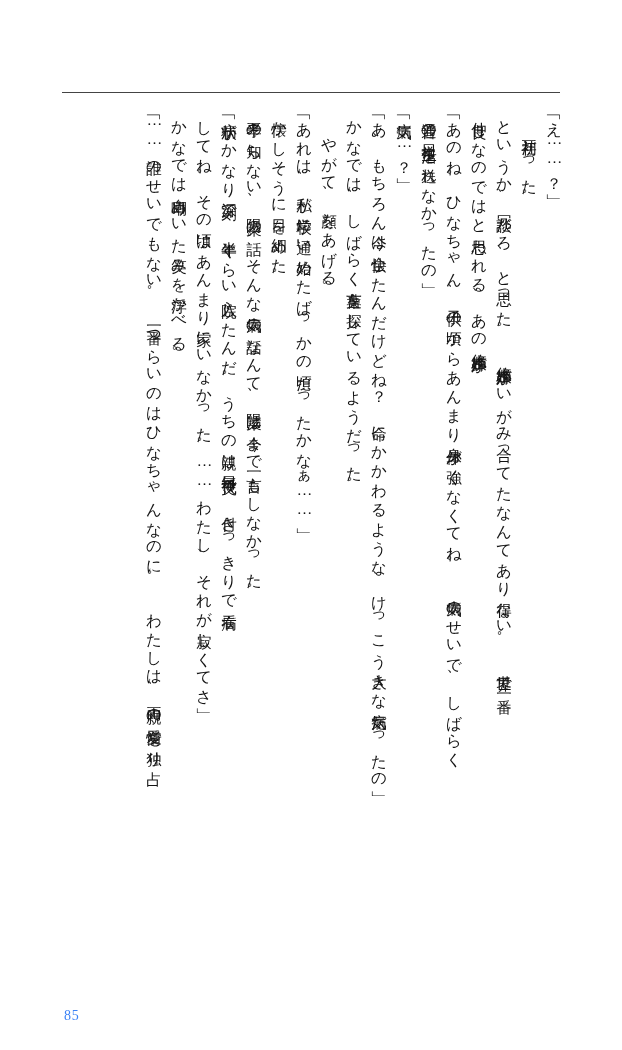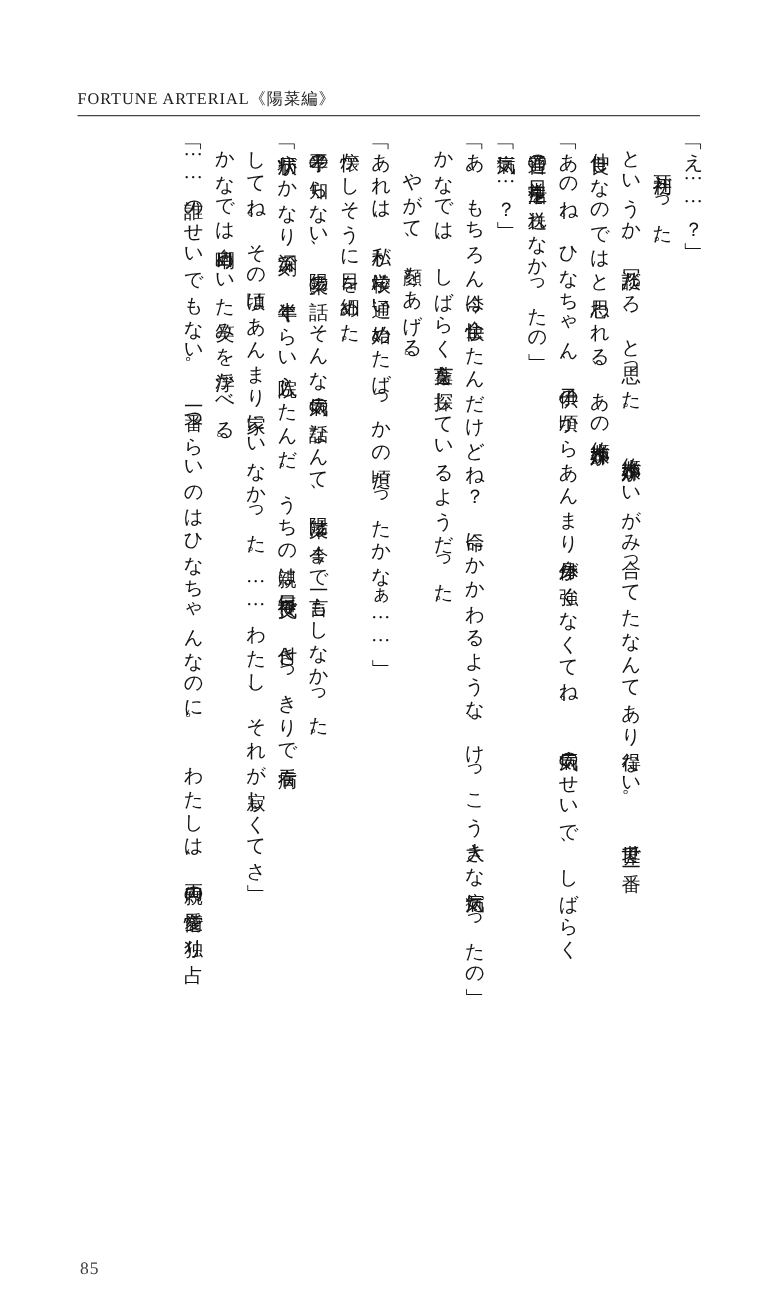--- a/index.html
+++ b/index.html
@@ -70,31 +70,28 @@
   .vline.indent {
     padding-top: 17px;
     height: 863px;
   }
   .pagenum {
     position: absolute;
     left: 64px;
     top: 1008px;
     font-size: 14px;
     letter-spacing: 0.05em;
-    color: #404040;
+    color: #3b82f6;
   }
 </style>
 </head>
 <body>
 
 <div class="page">
 
-  <div class="header">
-    <span class="title-main">FORTUNE ARTERIAL</span><span>《陽菜編》</span>
-  </div>
   <div class="rule"></div>
 
   <div class="body-area">
     <div class="vline">「え……？」</div>
     <div class="vline indent">初耳だった。</div>
     <div class="vline">というか、冗談だろ、と思った。　悠木姉妹がいがみ合ってたなんてあり得ない。　世界で一番</div>
     <div class="vline">仲良しなのではと思われる、あの悠木姉妹が。</div>
     <div class="vline">「あのね。ひなちゃん、子供の頃からあんまり身体が強くなくてね。　病気のせいで、しばらく</div>
     <div class="vline">普通の日常生活を送れなかったの」</div>
     <div class="vline">「病気……？」</div>

